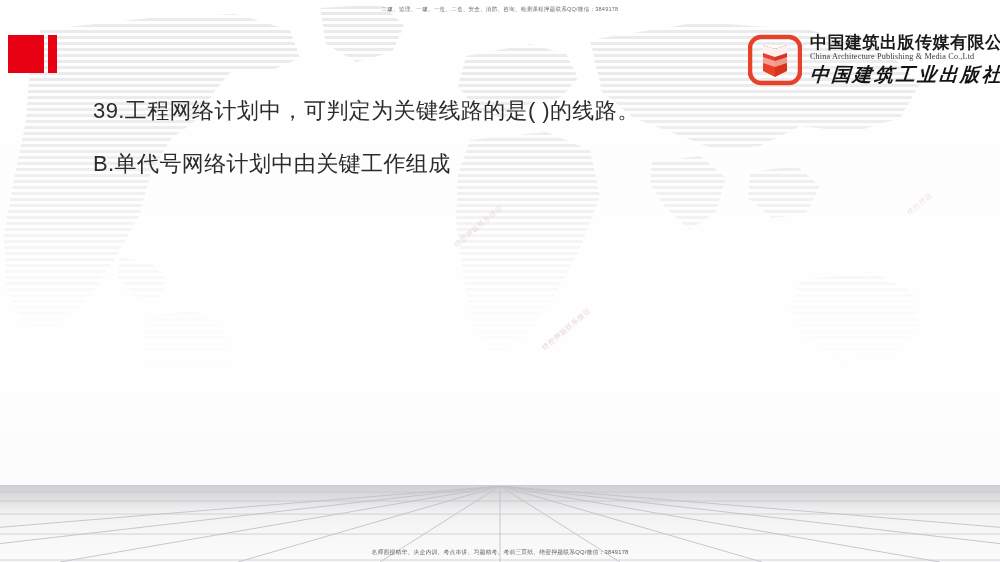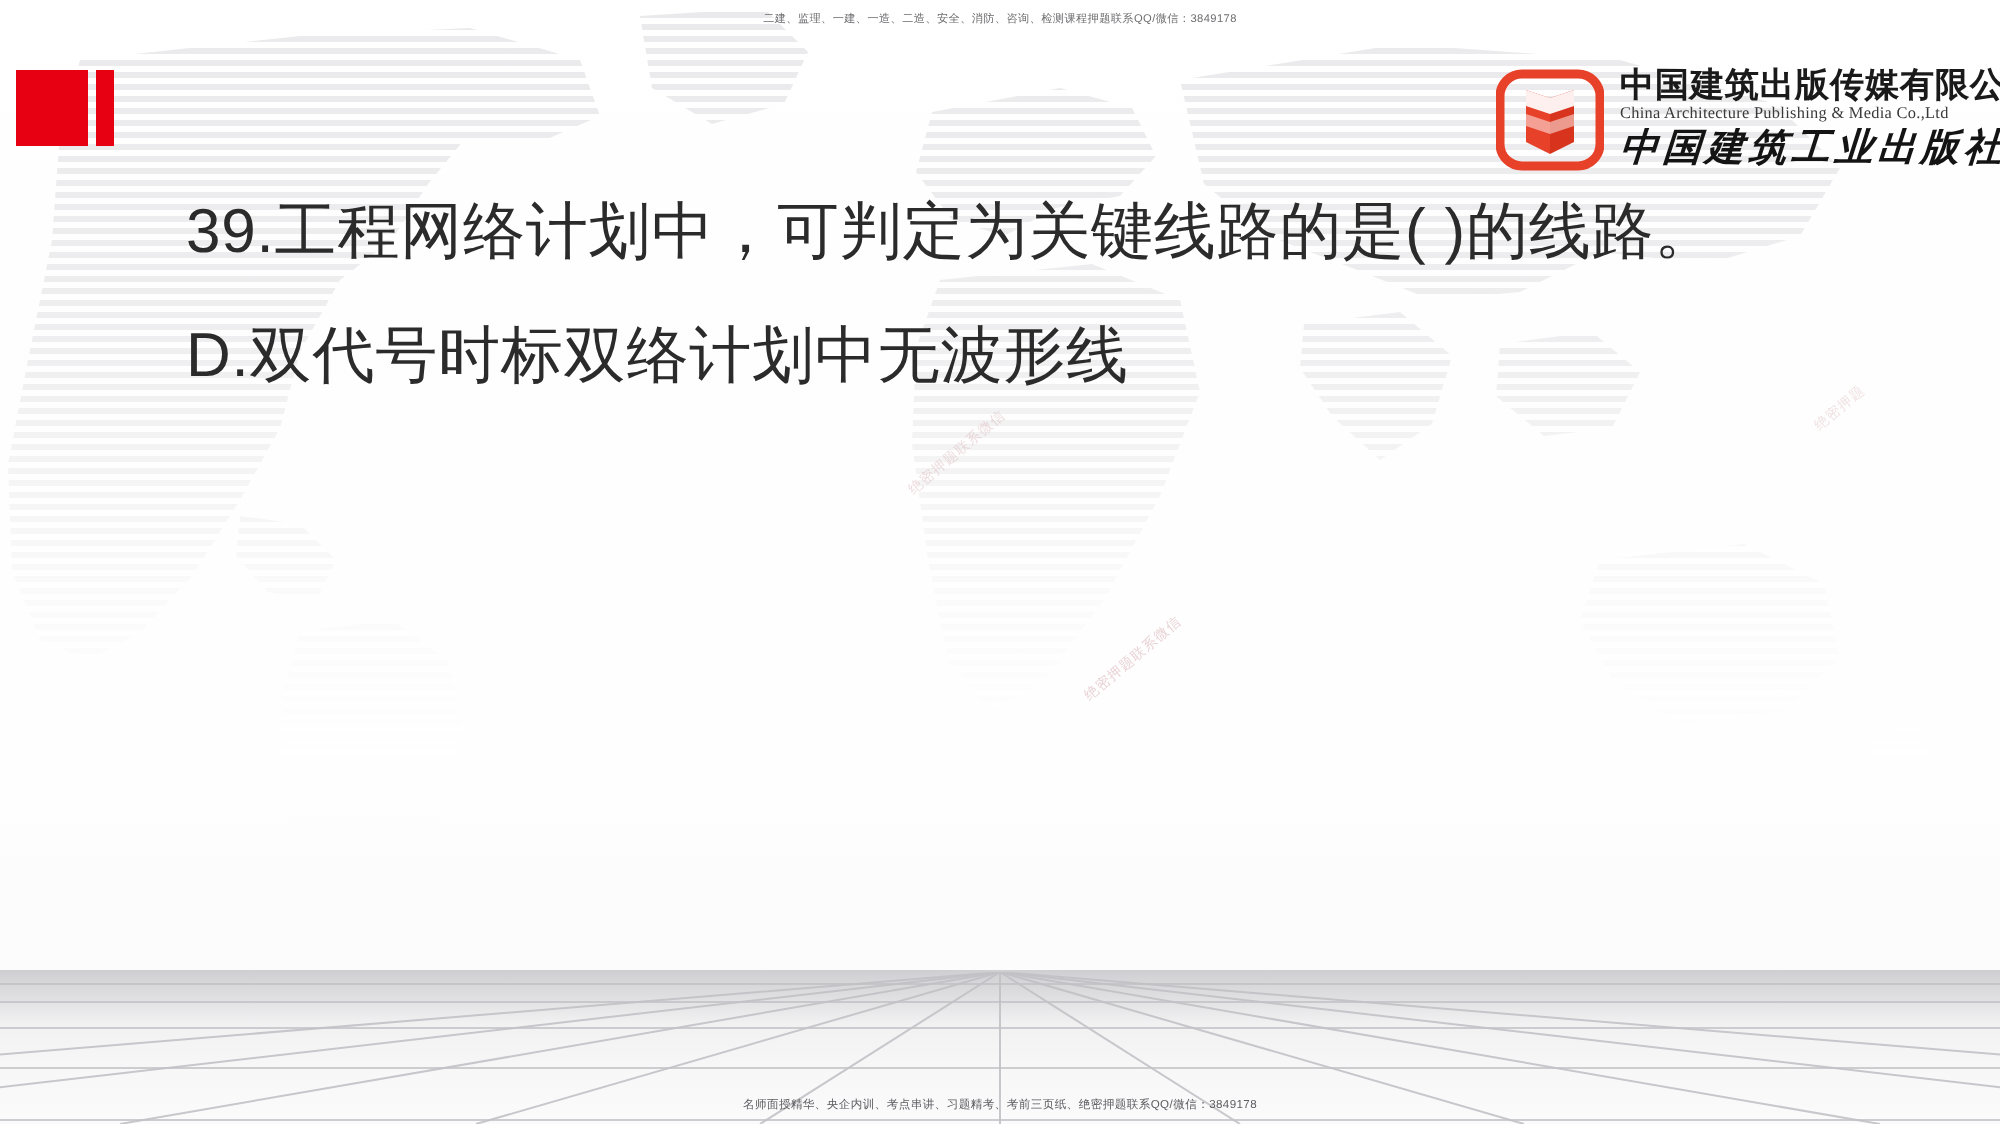--- a/index.html
+++ b/index.html
@@ -135,21 +135,21 @@
   .micro-bottom { top: 548px; color: #5c5c60; font-size: 5.8px; }
 
   
   .content {
     position: absolute;
     left: 93px;
     top: 100px;
     width: 800px;
   }
   .q-line {
-    font-size: 31px;
+    font-size: 22px;
     color: #2b2b2b;
     line-height: 1;
     letter-spacing: .4px;
     white-space: nowrap;
     font-family: "Liberation Sans", "DejaVu Sans", sans-serif;
   }
   .q-stem { margin-bottom: 31px; }
   .q-option { margin-bottom: 29px; }
 
   
@@ -243,21 +243,21 @@
       <div class="logo-cn">中国建筑出版传媒有限公司</div>
       <div class="logo-en">China Architecture Publishing &amp; Media Co.,Ltd</div>
       <div class="logo-cn2">中国建筑工业出版社</div>
     </div>
   </div>
 
   <div class="micro-text micro-top">二建、监理、一建、一造、二造、安全、消防、咨询、检测课程押题联系QQ/微信：3849178</div>
 
   <div class="content">
     <div class="q-line q-stem">39.工程网络计划中，可判定为关键线路的是(        )的线路。</div>
-    <div class="q-line q-option">D.双代号时标双络计划中无波形线</div>
+    <div class="q-line q-option">B.单代号网络计划中由关键工作组成</div>
   </div>
 
   <div class="wm wm-a">绝密押题联系微信</div>
   <div class="wm wm-b">绝密押题联系微信</div>
   <div class="wm wm-c">绝密押题</div>
 
   <div class="horizon"></div>
   <div class="floor">
     <svg viewBox="0 0 1000 76" preserveAspectRatio="none" aria-hidden="true">
       <g stroke="#c6c6ca" stroke-width="0.9" fill="none" opacity=".85">

